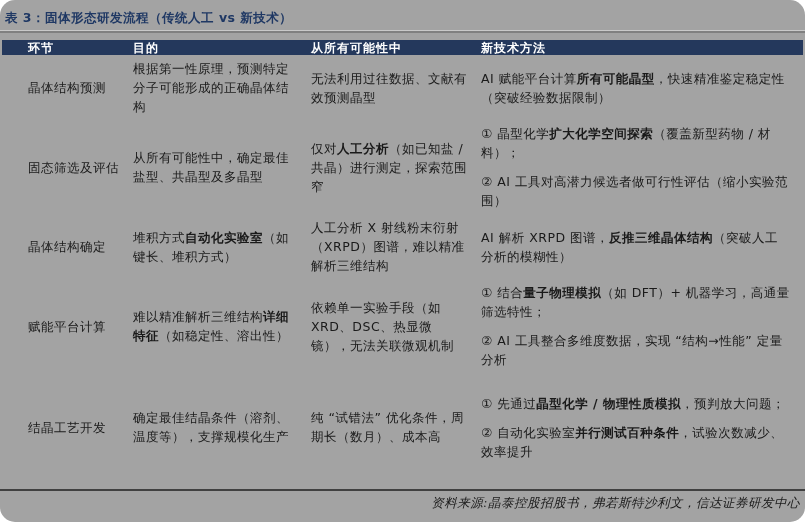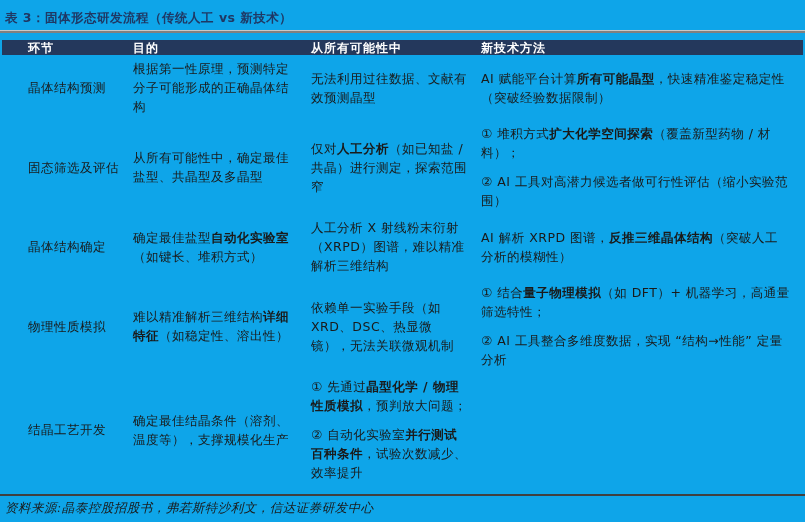--- a/index.html
+++ b/index.html
@@ -1,21 +1,21 @@
 <!DOCTYPE html>
 <html style="--header-bg: #24385c; --header-text: #ffffff; --title-text: #1f3864; --body-text: #1a1a1a; --rule-gray: #808080;"><head>
 <meta charset="utf-8">
 <style>
   html, body { margin: 0; padding: 0; background: #ffffff; }
   body {
     width: 805px; height: 522px; overflow: hidden;
     font-family: "DejaVu Sans", "Liberation Sans", sans-serif;
     color: var(--body-text, #1a1a1a);
   }
-  .page { position: relative; width: 805px; height: 522px; background: #0ea5e9; }
+  .page { position: relative; width: 805px; height: 522px; background: #a3a3a3; border-radius: 15px; }
 
   .table-title {
     padding: 10px 6px 3px 5px;
     font-size: 12.5px; font-weight: 700;
     color: var(--title-text, #1f3864);
     letter-spacing: 0.5px;
   }
   .title-rule {
     height: 2px; width: 805px;
     background: var(--rule-gray, #808080);
@@ -56,20 +56,21 @@
     border-top: 2px solid #404040;
     margin-top: 8px;
   }
   .source-line {
     padding: 4px 5px 0 5px;
     font-family: "Liberation Serif", "DejaVu Serif", serif;
     font-style: italic;
     font-size: 12.5px;
     color: #1a1a1a;
     letter-spacing: 0.5px;
+    text-align: right;
   }
 </style>
 </head>
 <body>
 
 <div class="page">
 
   <div class="table-title">表 3：固体形态研发流程（传统人工 vs 新技术）</div>
 
   <div class="title-rule"></div>
@@ -100,61 +101,64 @@
           <div class="cell">
             <p class="para"><span>固态筛选及评估</span></p>
           </div>
           <div class="cell">
             <p class="para"><span>从所有可能性中，确定最佳盐型、共晶型及多晶型</span></p>
           </div>
           <div class="cell">
             <p class="para"><span>仅对</span><span class="bold">人工分析</span><span>（如已知盐 / 共晶）进行测定，探索范围窄</span></p>
           </div>
           <div class="cell">
-            <p class="para"><span>① 堆积方式</span><span class="bold">扩大化学空间探索</span><span>（覆盖新型药物 / 材料）；</span></p>
+            <p class="para"><span>① 晶型化学</span><span class="bold">扩大化学空间探索</span><span>（覆盖新型药物 / 材料）；</span></p>
             <p class="para"><span>② AI 工具对高潜力候选者做可行性评估（缩小实验范围）</span></p>
           </div>
         </div>
         <div class="trow r2">
           <div class="cell">
             <p class="para"><span>晶体结构确定</span></p>
           </div>
           <div class="cell">
-            <p class="para"><span>确定最佳盐型</span><span class="bold">自动化实验室</span><span>（如键长、堆积方式）</span></p>
+            <p class="para"><span>堆积方式</span><span class="bold">自动化实验室</span><span>（如键长、堆积方式）</span></p>
           </div>
           <div class="cell">
             <p class="para"><span>人工分析 X 射线粉末衍射（XRPD）图谱，难以精准解析三维结构</span></p>
           </div>
           <div class="cell">
             <p class="para"><span>AI 解析 XRPD 图谱，</span><span class="bold">反推三维晶体结构</span><span>（突破人工分析的模糊性）</span></p>
           </div>
         </div>
         <div class="trow r3">
           <div class="cell">
-            <p class="para"><span>物理性质模拟</span></p>
+            <p class="para"><span>赋能平台计算</span></p>
           </div>
           <div class="cell">
             <p class="para"><span>难以精准解析三维结构</span><span class="bold">详细特征</span><span>（如稳定性、溶出性）</span></p>
           </div>
           <div class="cell">
             <p class="para"><span>依赖单一实验手段（如 XRD、DSC、热显微镜），无法关联微观机制</span></p>
           </div>
           <div class="cell">
             <p class="para"><span>① 结合</span><span class="bold">量子物理模拟</span><span>（如 DFT）+ 机器学习，高通量筛选特性；</span></p>
             <p class="para"><span>② AI 工具整合多维度数据，实现 “结构→性能” 定量分析</span></p>
           </div>
         </div>
         <div class="trow r4">
           <div class="cell">
             <p class="para"><span>结晶工艺开发</span></p>
           </div>
           <div class="cell">
             <p class="para"><span>确定最佳结晶条件（溶剂、温度等），支撑规模化生产</span></p>
           </div>
           <div class="cell">
+            <p class="para"><span>纯 “试错法” 优化条件，周期长（数月）、成本高</span></p>
+          </div>
+          <div class="cell">
             <p class="para"><span>① 先通过</span><span class="bold">晶型化学 / 物理性质模拟</span><span>，预判放大问题；</span></p>
             <p class="para"><span>② 自动化实验室</span><span class="bold">并行测试百种条件</span><span>，试验次数减少、效率提升</span></p>
           </div>
         </div>
       </div>
   </div>
 
   <div class="bottom-rule"></div>
 
   <div class="source-line">资料来源:晶泰控股招股书，弗若斯特沙利文，信达证券研发中心</div>

